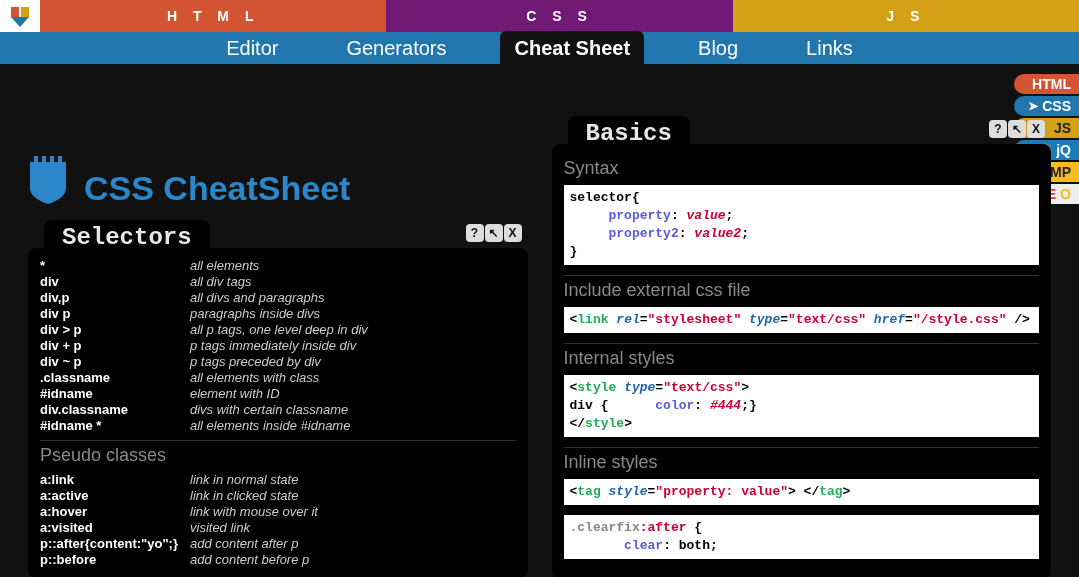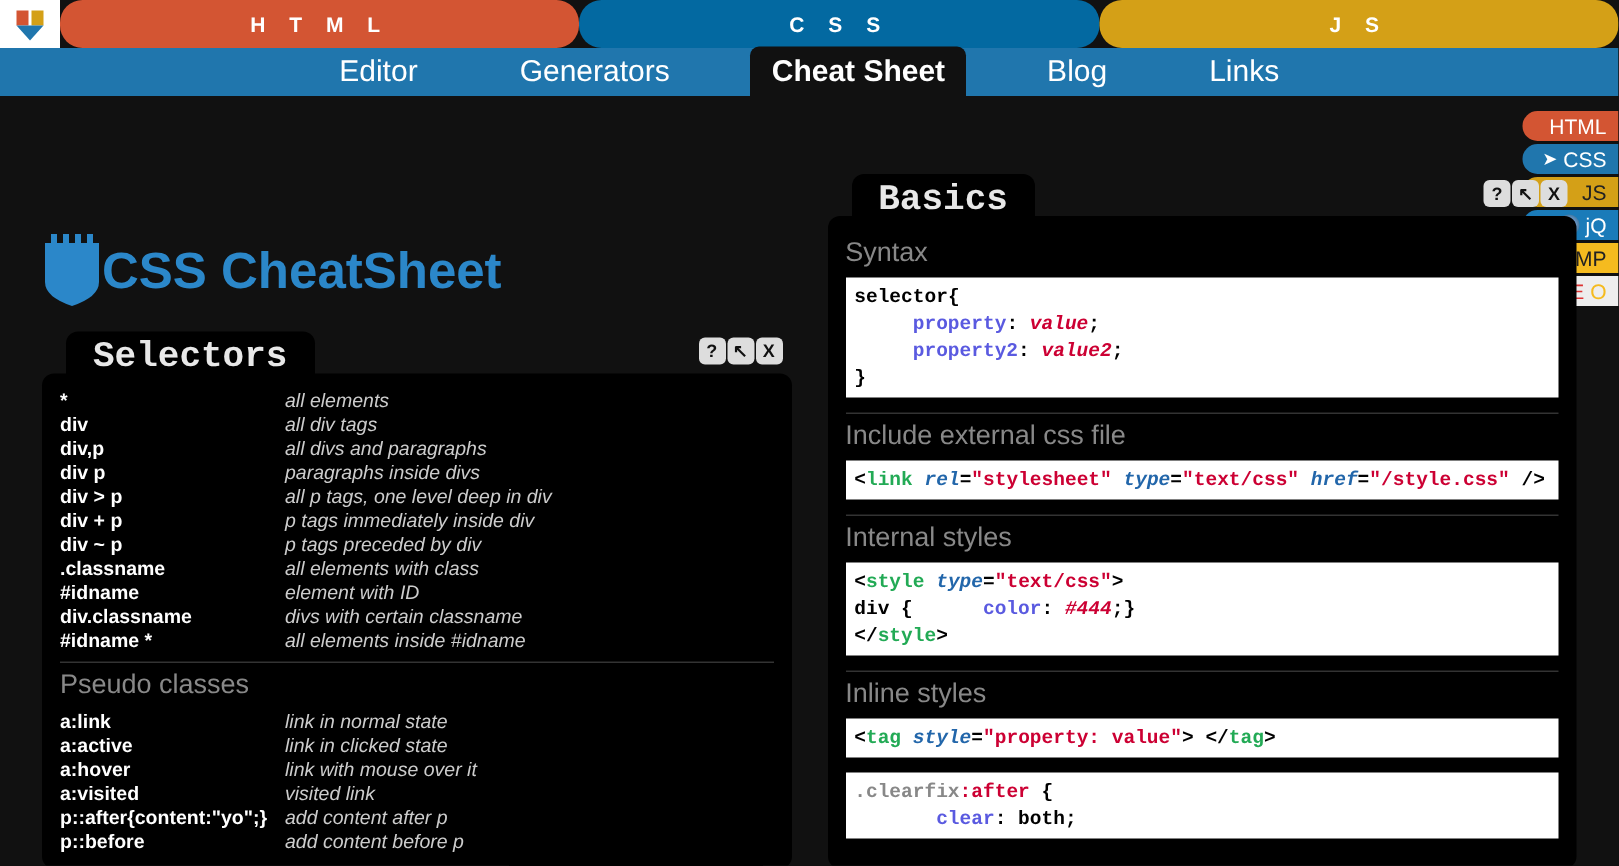--- a/index.html
+++ b/index.html
@@ -1,28 +1,28 @@
 <!DOCTYPE html>
 <html><head>
 <meta charset="utf-8">
 <style>
 * { margin:0; padding:0; box-sizing:border-box; }
 body { background:#111; font-family:Arial,Helvetica,sans-serif; color:#eee; overflow:hidden; width:1079px; height:577px; }
 .topbar { display:flex; height:32px; }
 .logo { width:40px; background:#fff; display:flex; align-items:center; justify-content:center; }
 .logo svg { width:24px; height:24px; }
-.lang-tab { flex:1; display:flex; align-items:center; justify-content:center; font-weight:bold; letter-spacing:6px; font-size:14px; color:#fff; cursor:pointer;border-radius:15px; }
+.lang-tab { flex:1; display:flex; align-items:center; justify-content:center; font-weight:bold; letter-spacing:6px; font-size:14px; color:#fff; cursor:pointer; }
 .lang-html { background:#d35533; }
-.lang-css { background:#0369a1; }
+.lang-css { background:#701a75; }
 .lang-js { background:#d4a017; }
 .subnav { background:#2076ad; height:32px; display:flex; align-items:center; justify-content:center; gap:40px; font-size:20px; }
 .subnav-item { color:#fff; cursor:pointer; padding:6px 14px; }
 .subnav-item.active { background:#111; border-radius:6px 6px 0 0; font-weight:bold; }
 .page { padding:20px 28px; display:flex; gap:24px; position:relative; }
-.page-title { display:flex; align-items:center; gap:0; margin-bottom:30px; }
+.page-title { display:flex; align-items:flex-end; gap:16px; margin-bottom:30px; }
 .page-title-icon svg { width:40px; height:50px; }
 .page-title-text { color:#2b87c9; font-size:34px; font-weight:bold; }
 .column { flex:1; min-width:0; }
 .card { background:#000; border-radius:8px; margin-bottom:20px; position:relative; }
 .card-tab { position:absolute; top:-28px; left:16px; background:#000; border-radius:8px 8px 0 0; padding:4px 18px; font-family:"Courier New",monospace; font-size:24px; font-weight:bold; color:#e8e8e8; }
 .card-controls { position:absolute; top:-24px; right:6px; display:flex; gap:1px; }
 .ctrl { width:18px; height:18px; border-radius:4px; background:#ddd; color:#111; font-size:12px; font-weight:bold; display:flex; align-items:center; justify-content:center; cursor:pointer; }
 .card-body { padding:10px 12px; font-size:13px; }
 .sel-row { display:flex; line-height:16px; }
 .sel-row .code { width:150px; font-weight:bold; color:#fff; font-size:13px; }
@@ -31,21 +31,21 @@
 .code-block { background:#fff; color:#000; font-family:"Courier New",monospace; font-size:13px; padding:4px 6px; margin-bottom:10px; line-height:18px; white-space:pre-wrap; font-weight:bold; }
 .tok-sel { color:#000; }
 .tok-prop { color:#5a5ae0;padding-left:39px; }
 .tok-val { color:#c03; font-style:italic; }
 .tok-tag { color:#2a5; }
 .tok-attr { color:#26a; font-style:italic; }
 .tok-str { color:#c03; }
 .tok-class { color:#888; }
 .tok-pseudo { color:#c03; }
 .side-badges { position:absolute; top:10px; right:0; display:flex; flex-direction:column; gap:2px; }
-.badge { padding:2px 8px; border-radius:10px 0 0 10px; font-weight:normal; font-size:14px; color:#fff; text-align:right; display:flex; align-items:center; justify-content:flex-end; gap:4px; cursor:pointer; min-width:54px; }
+.badge { padding:2px 8px; border-radius:10px 0 0 10px; font-weight:bold; font-size:14px; color:#fff; text-align:right; display:flex; align-items:center; justify-content:flex-end; gap:4px; cursor:pointer; min-width:54px; }
 .b-html { background:#d35533; }
 .b-css { background:#2076ad; }
 .b-js { background:#d4a017; color:#222; }
 .b-jq { background:#1a7bb9; }
 .b-amp { background:#f5bb1f; color:#222; }
 .b-seo { background:#eee; color:#333; }
 .b-seo .s1{color:#1a73e8}.b-seo .s2{color:#d33}.b-seo .s3{color:#f5bb1f}
 .arrow-icon { font-size:12px; }
 .jq-icon { width:14px;height:14px;border-radius:50%;background:radial-gradient(circle,#8ad 30%,#157 100%);display:inline-block; }
 .amp-icon { width:14px;height:14px;border-radius:50%;background:#fff;color:#f5a623;display:inline-flex;align-items:center;justify-content:center;font-size:10px; }

